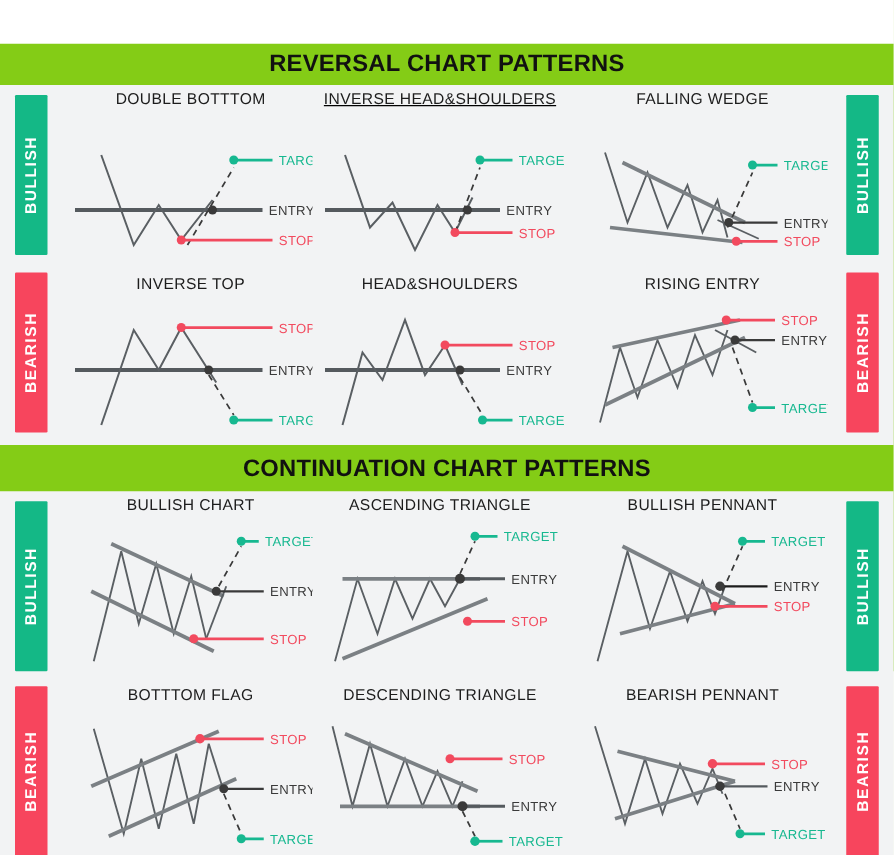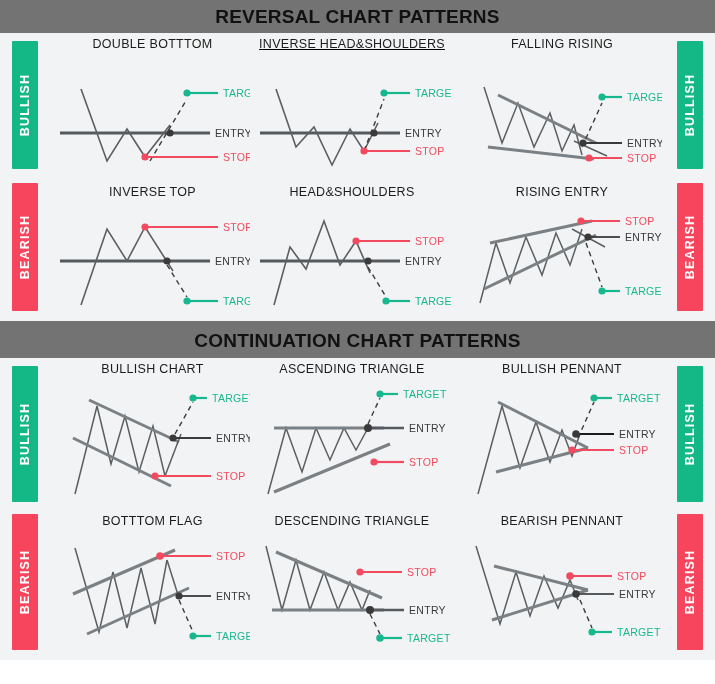--- a/index.html
+++ b/index.html
@@ -2,21 +2,21 @@
 <html><head>
 <meta charset="utf-8">
 <style>
   html, body {
     margin: 0; padding: 0;
     width: 715px; height: 684px;
     background: #ffffff;
     font-family: "Liberation Sans", sans-serif;
     overflow: hidden;
   }
-  .page { position: relative; width: 715px; height: 502px; background: #737373; }
+  .page { position: relative; width: 715px; height: 502px; background: #84cc16; margin-top: 35px; }
 
   .section-title {
     text-align: center;
     font-weight: bold;
     font-size: 19px;
     letter-spacing: 0.2px;
     color: #111111;
     font-family: "Liberation Sans", sans-serif;
   }
   #title-reversal { padding-top: 6px; padding-bottom: 5px; }
@@ -113,21 +113,21 @@
           <line x1="112" y1="100" x2="158" y2="100" stroke="#f24a5e" stroke-width="2.2"></line>
           <circle cx="112" cy="100" r="3.6" fill="#f24a5e"></circle>
           <circle cx="122" cy="82" r="3.6" fill="#3a3a3a"></circle>
           <text class="lbl lbl-target" x="163" y="46">TARGET</text>
           <text class="lbl lbl-entry" x="153" y="86">ENTRY</text>
           <text class="lbl lbl-stop" x="163" y="104">STOP</text>
         </svg>
       </div>
 
       <div class="cell" style="left:462px; width:200px;">
-        <div class="cell-title">FALLING RISING</div>
+        <div class="cell-title">FALLING WEDGE</div>
         <svg width="200" height="118" viewBox="0 0 200 118">
           <polyline points="22,36 40,92 56,52 72,96 88,62 100,100 112,74 120,104" fill="none" stroke="#5a5f63" stroke-width="1.5"></polyline>
           <line x1="36" y1="44" x2="134" y2="92" stroke="#7b8084" stroke-width="3"></line>
           <line x1="26" y1="96" x2="132" y2="108" stroke="#7b8084" stroke-width="3"></line>
           <line x1="112" y1="90" x2="145" y2="105" stroke="#5a5f63" stroke-width="1.5"></line>
           <line x1="120" y1="96" x2="140" y2="52" stroke="#3a3a3a" stroke-width="1.4" stroke-dasharray="5,4"></line>
           <line x1="140" y1="46" x2="160" y2="46" stroke="#17b890" stroke-width="2.2"></line>
           <circle cx="140" cy="46" r="3.6" fill="#17b890"></circle>
           <line x1="121" y1="92" x2="160" y2="92" stroke="#3a3a3a" stroke-width="1.8"></line>
           <circle cx="121" cy="92" r="3.6" fill="#3a3a3a"></circle>

